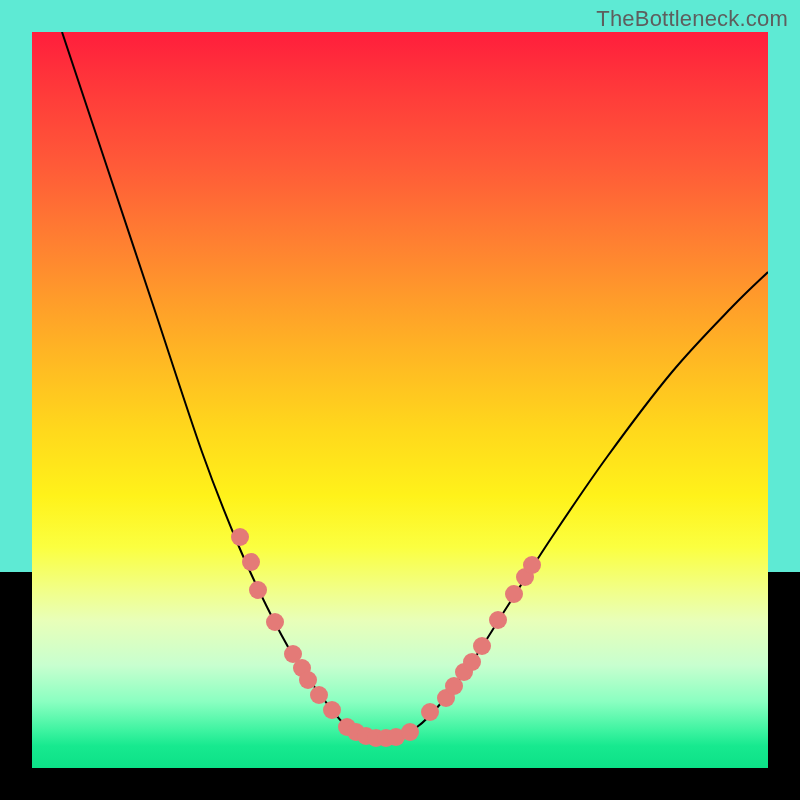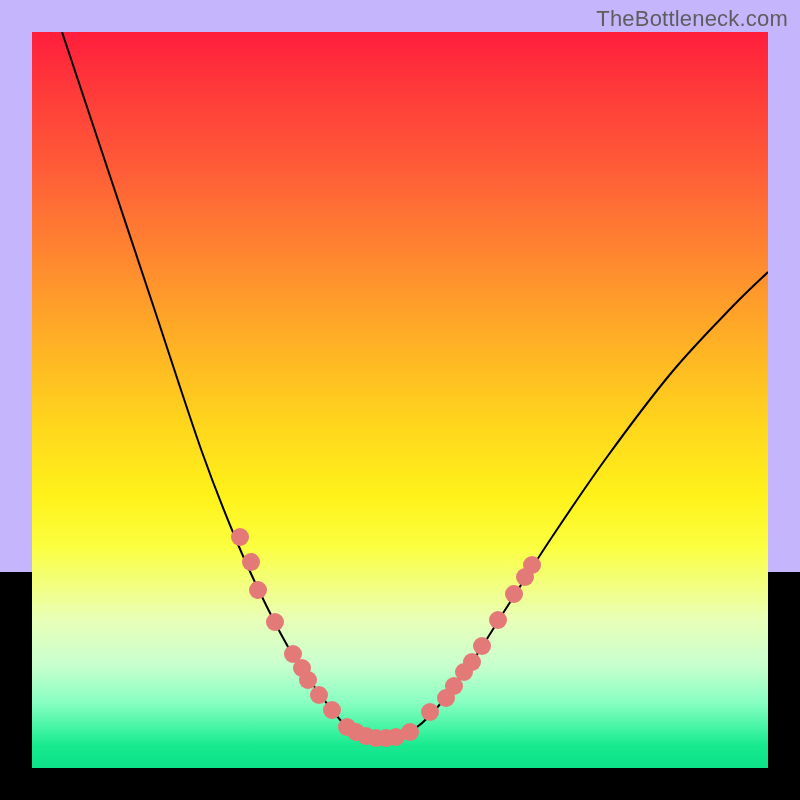--- a/index.html
+++ b/index.html
@@ -8,21 +8,21 @@
     width: 800px;
     height: 800px;
     overflow: hidden;
     background: #000;
     font-family: Arial, Helvetica, sans-serif;
   }
   .frame {
     position: absolute;
     left: 0; top: 0;
     width: 800px; height: 572px;
-    background: #c4b5fd;
+    background: #5eead4;
   }
   .plot {
     position: absolute;
     left: 32px; top: 32px;
     width: 736px; height: 736px;
     background: linear-gradient(to bottom,
       #ff1e3c 0%,
       #ff3a3a 8%,
       #ff5a38 18%,
       #ff8530 30%,

